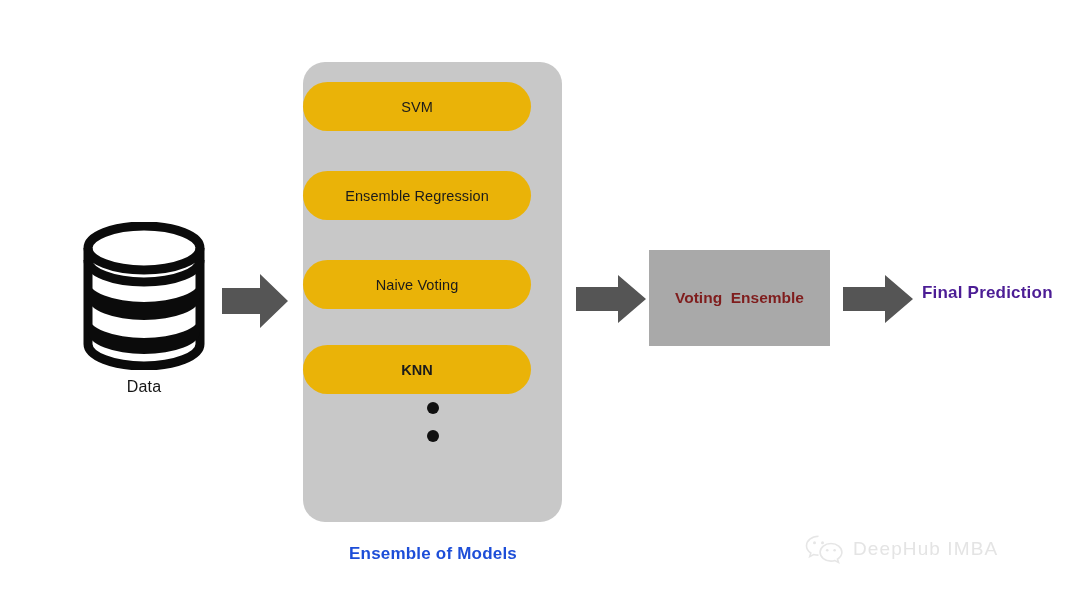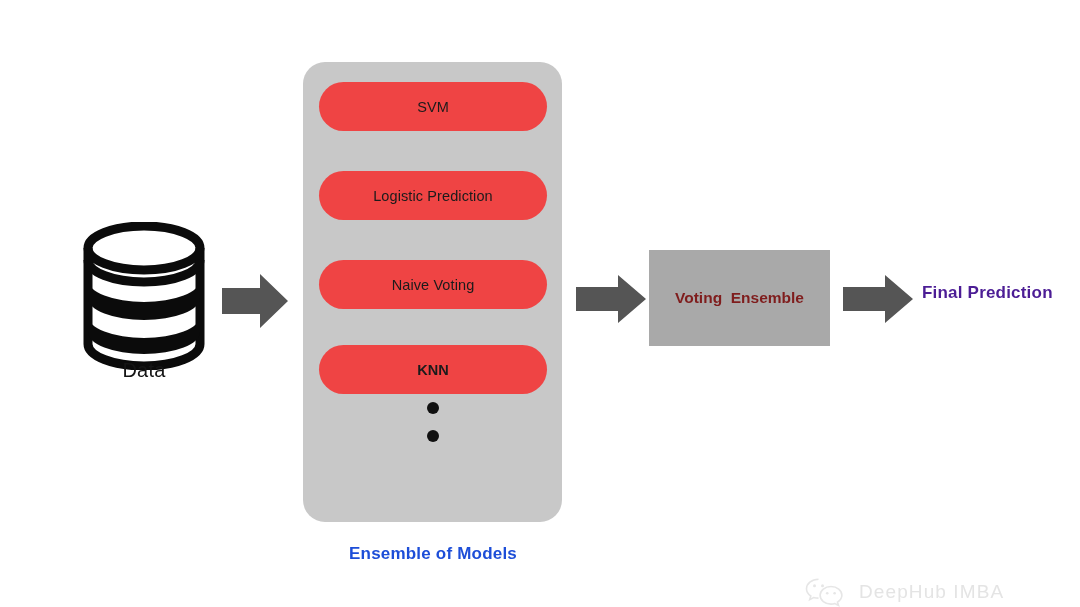--- a/index.html
+++ b/index.html
@@ -27,24 +27,24 @@
   #db-icon {
     position: absolute;
     left: 0;
     top: 0;
     width: 132px;
     height: 148px;
   }
   #data-label {
     position: absolute;
     left: 0;
-    top: 137px;
+    top: 156px;
     width: 132px;
     text-align: center;
-    font-size: 20px;
+    font-size: 16px;
     color: #151515;
     letter-spacing: .2px;
   }
 
   
   .arrow {
     position: absolute;
   }
 
   
@@ -52,24 +52,24 @@
     position: absolute;
     left: 303px;
     top: 62px;
     width: 259px;
     height: 460px;
     background: #c8c8c8;
     border-radius: 22px;
   }
   .model-pill {
     position: absolute;
-    left: 16px;
+    left: 0;
     width: 228px;
     height: 49px;
-    background: #ef4444;
+    background: #eab308;
     border-radius: 26px;
     display: flex;
     align-items: center;
     justify-content: center;
   }
   .model-pill span {
     font-size: 14.5px;
     color: #1b1b1b;
     letter-spacing: .1px;
   }
@@ -125,23 +125,22 @@
     white-space: nowrap;
   }
 
   
   #watermark {
     position: absolute;
     left: 805px;
     top: 533px;
     display: flex;
     align-items: center;
-    gap: 14px;
+    gap: 8px;
     opacity: .92;
-    margin-top: 43px;
   }
   #watermark-text {
     font-size: 19px;
     color: #e2e2e2;
     letter-spacing: 1.1px;
     text-shadow: 0 1px 1px rgba(255,255,255,.9);
   }
 </style>
 </head>
 <body>
@@ -175,21 +174,21 @@
     <polygon points="0,16 38,16 38,2 66,29 38,56 38,42 0,42" fill="#555555"></polygon>
   </svg>
 
   <div id="ensemble-container">
 
     <div class="model-pill" style="top:20px;">
       <span>SVM</span>
     </div>
 
     <div class="model-pill" style="top:109px;">
-      <span>Logistic Prediction</span>
+      <span>Ensemble Regression</span>
     </div>
 
     <div class="model-pill" style="top:198px;">
       <span>Naive Voting</span>
     </div>
 
     <div class="model-pill" style="top:283px;font-weight:bold;">
       <span>KNN</span>
     </div>
 

